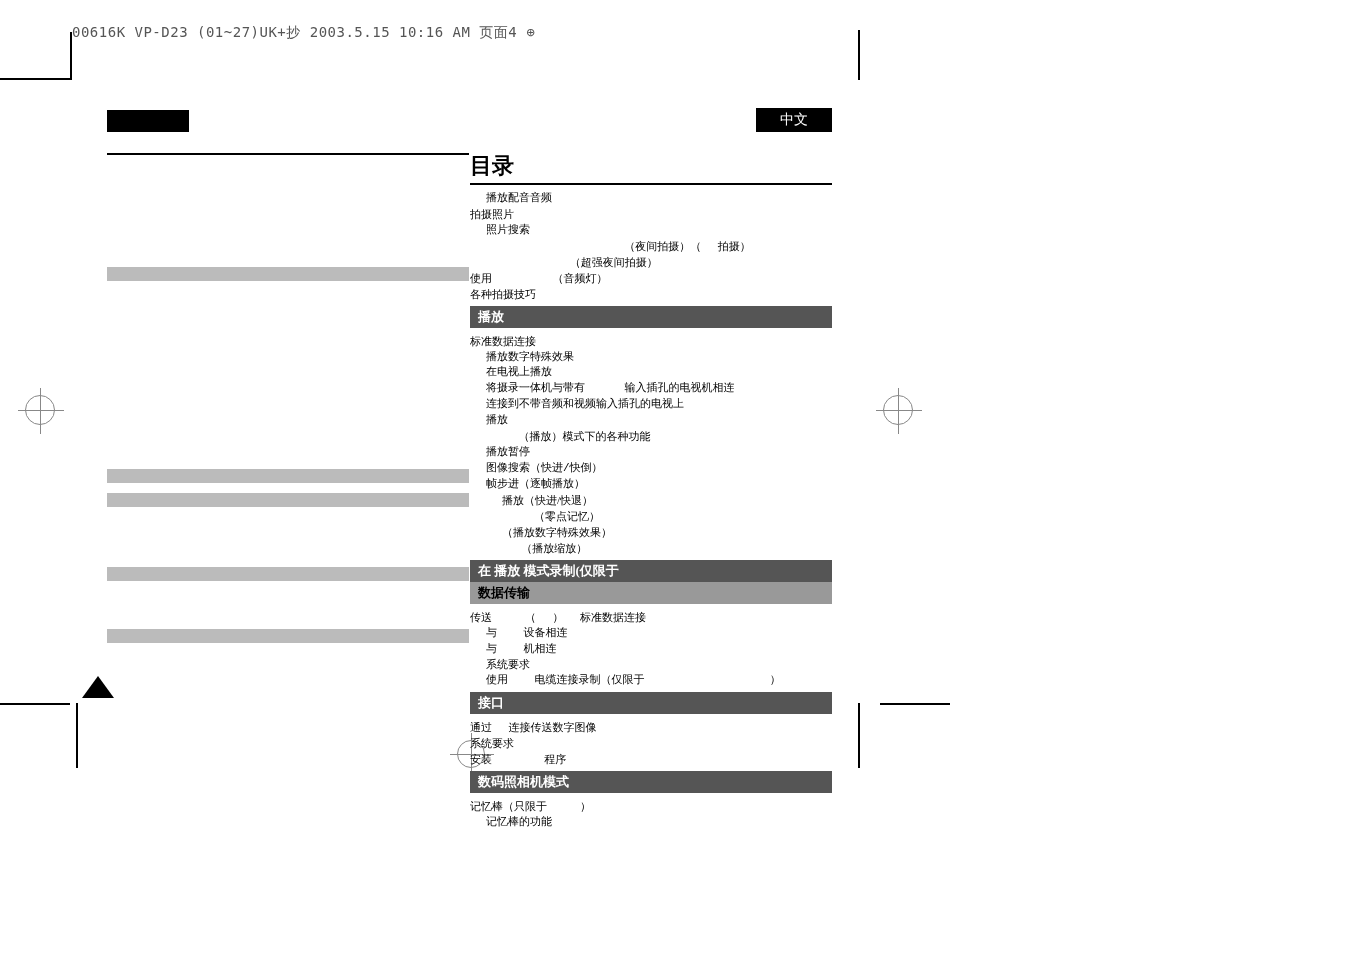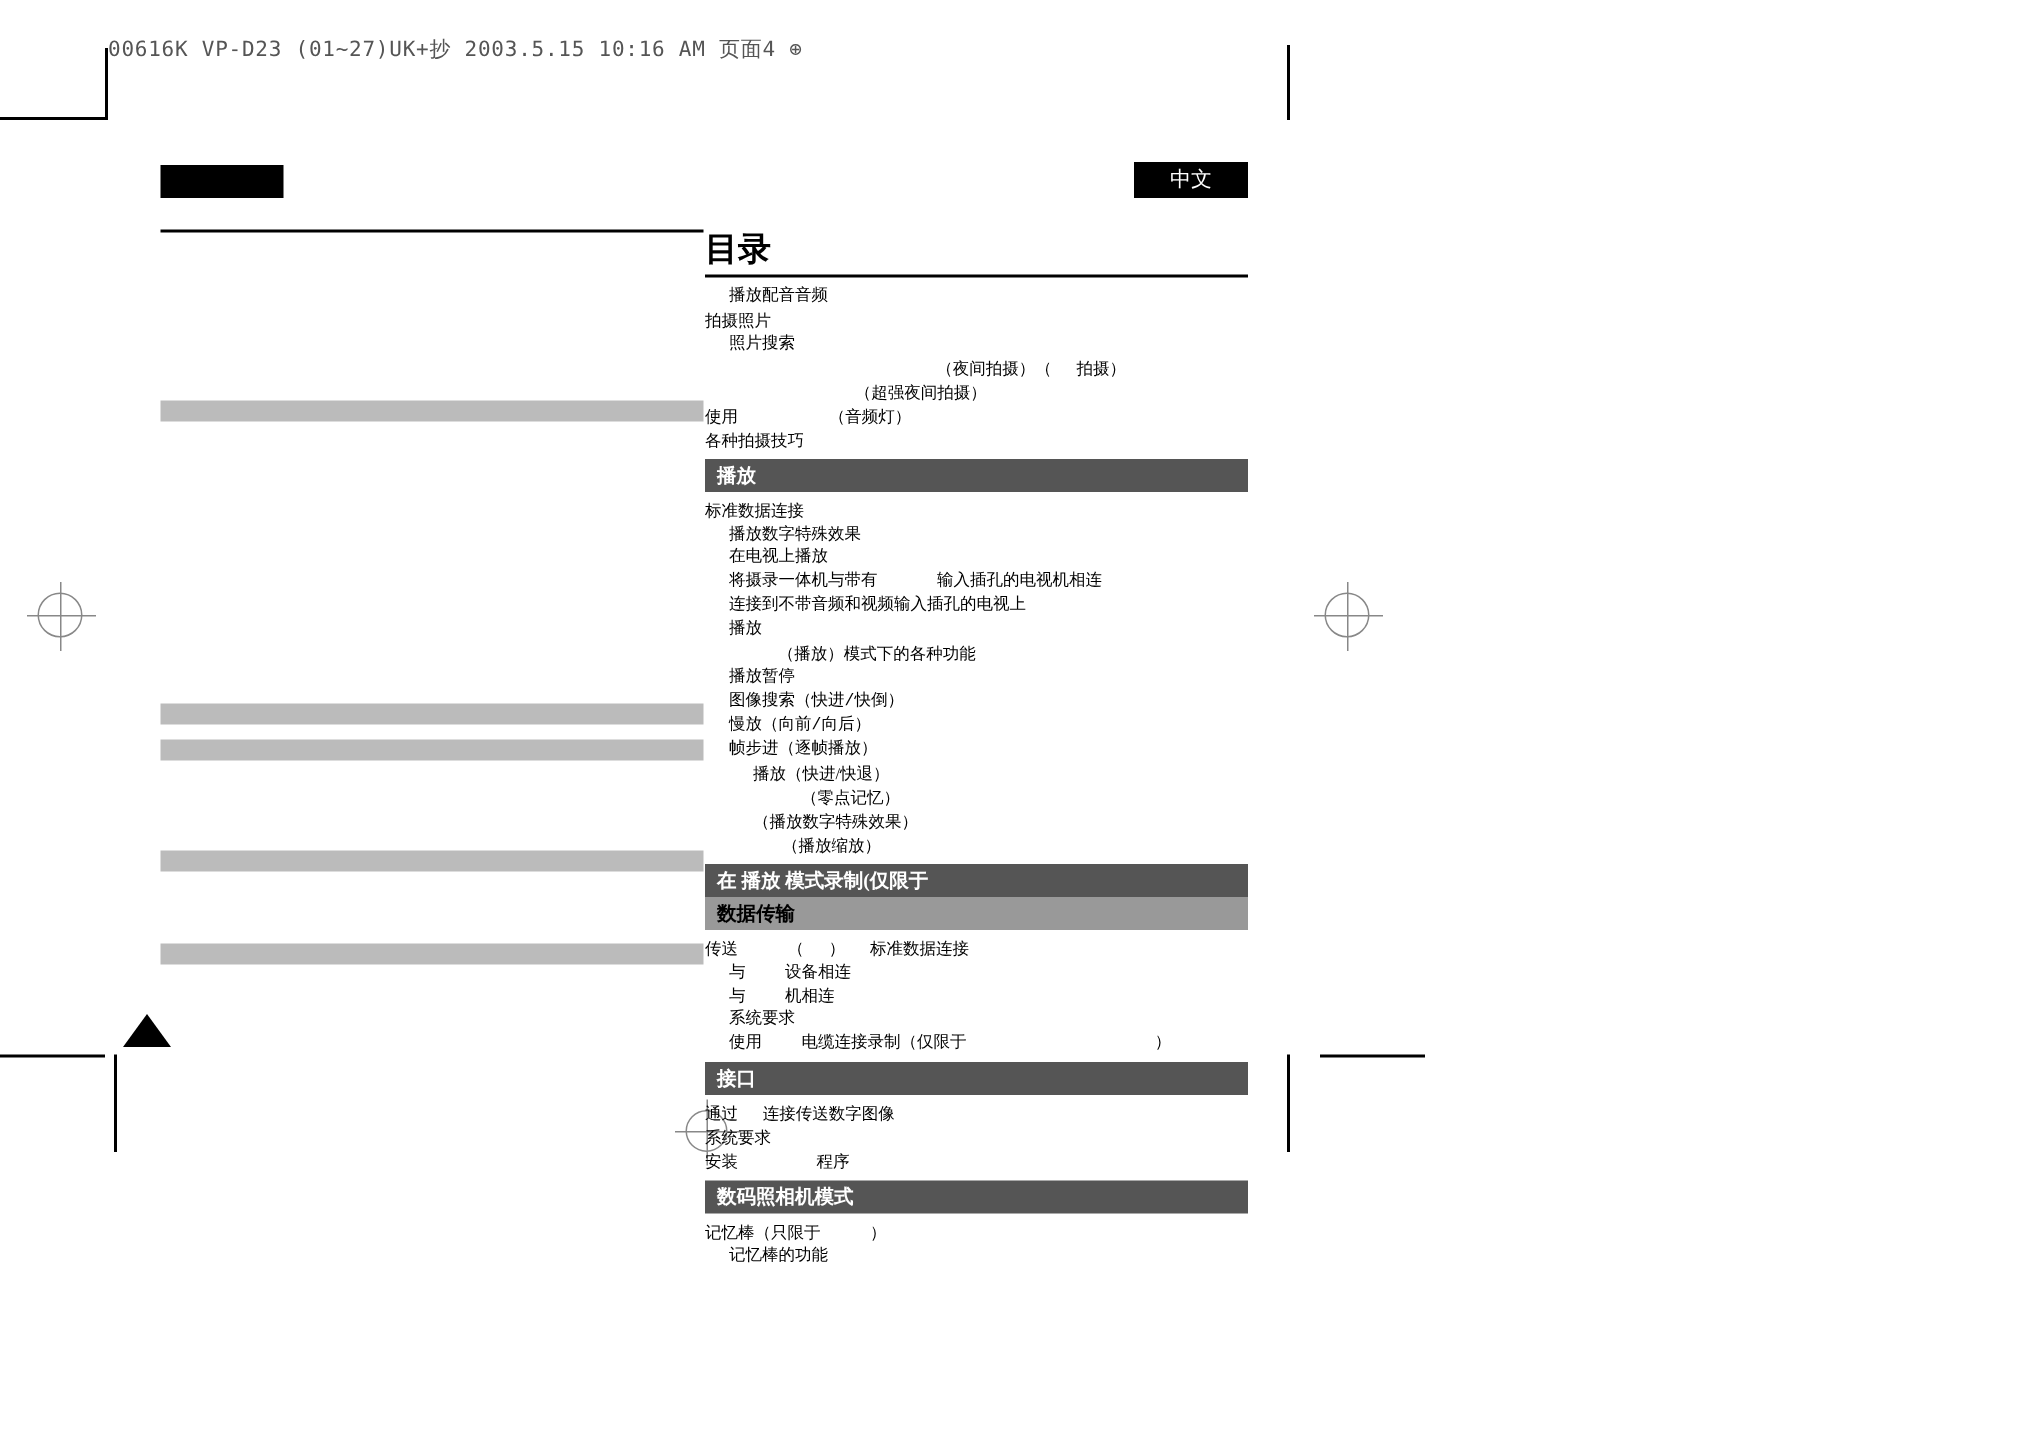--- a/index.html
+++ b/index.html
@@ -293,21 +293,20 @@
       <div class="toc-block">
         <div class="toc-item l0">标准数据连接</div>
         <div class="toc-item l1">播放数字特殊效果</div>
         <div class="toc-item l1">在电视上播放</div>
         <div class="toc-item l1">将摄录一体机与带有      输入插孔的电视机相连</div>
         <div class="toc-item l1">连接到不带音频和视频输入插孔的电视上</div>
         <div class="toc-item l1">播放</div>
         <div class="toc-item l2">      （播放）模式下的各种功能</div>
         <div class="toc-item l1">播放暂停</div>
         <div class="toc-item l1">图像搜索（快进/快倒）</div>
-        <div class="toc-item l1">慢放（向前/向后）</div>
         <div class="toc-item l1">帧步进（逐帧播放）</div>
         <div class="toc-item l2">播放（快进/快退）</div>
         <div class="toc-item l4">（零点记忆）</div>
         <div class="toc-item l2">（播放数字特殊效果）</div>
         <div class="toc-item l2">       （播放缩放）</div>
       </div>
       <div class="section-header dark">在             播放 模式录制(仅限于</div>
       <div class="section-header ">                     数据传输</div>
       <div class="toc-block">
         <div class="toc-item l0">传送            （      ）      标准数据连接</div>

